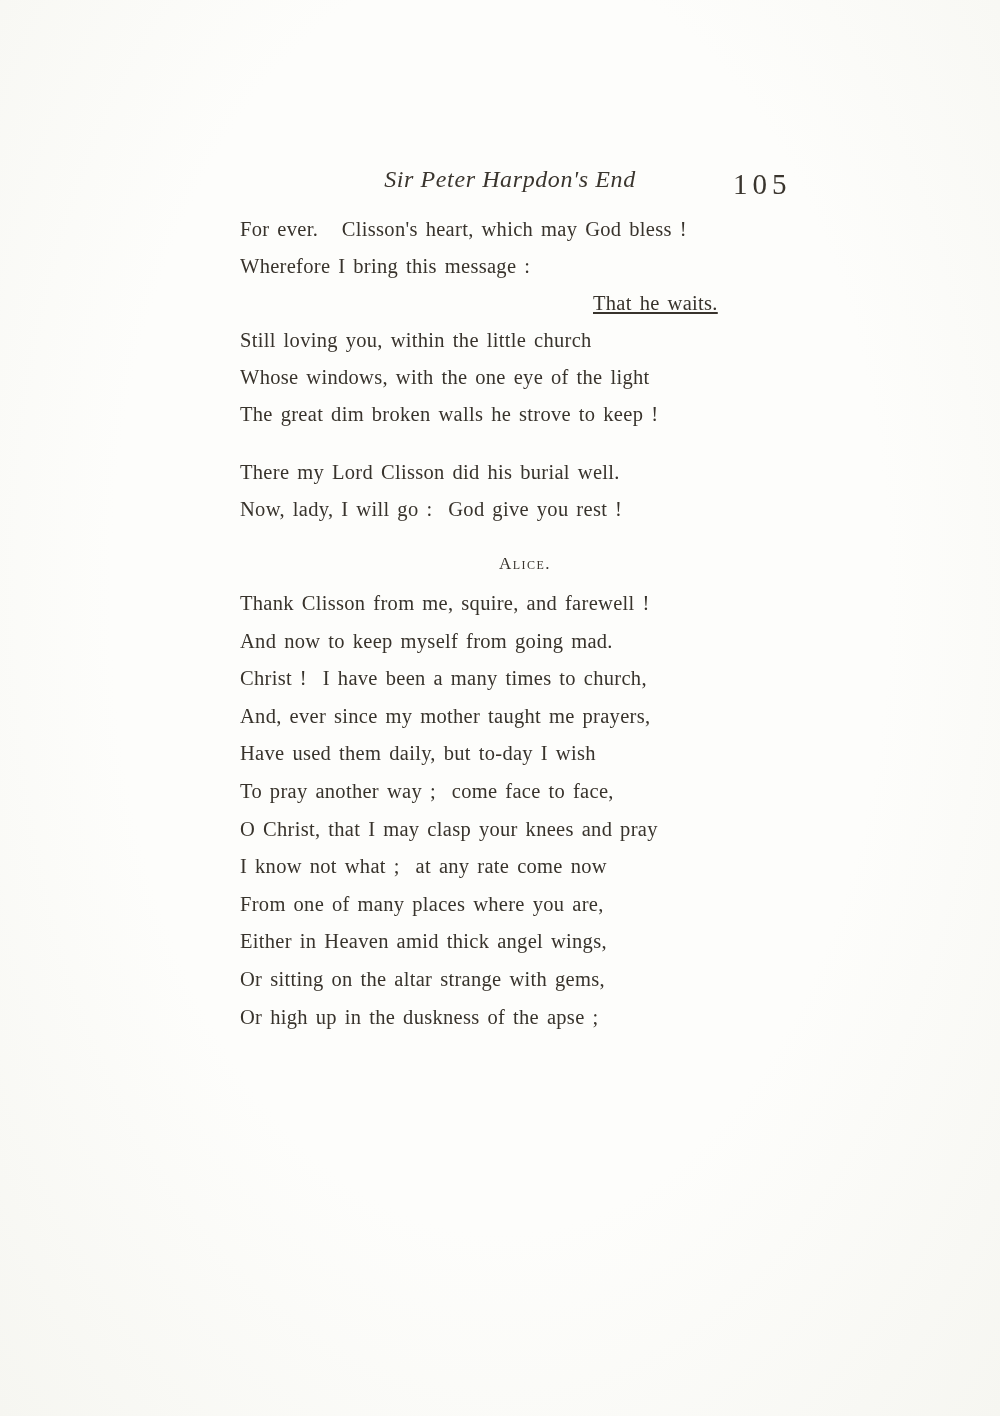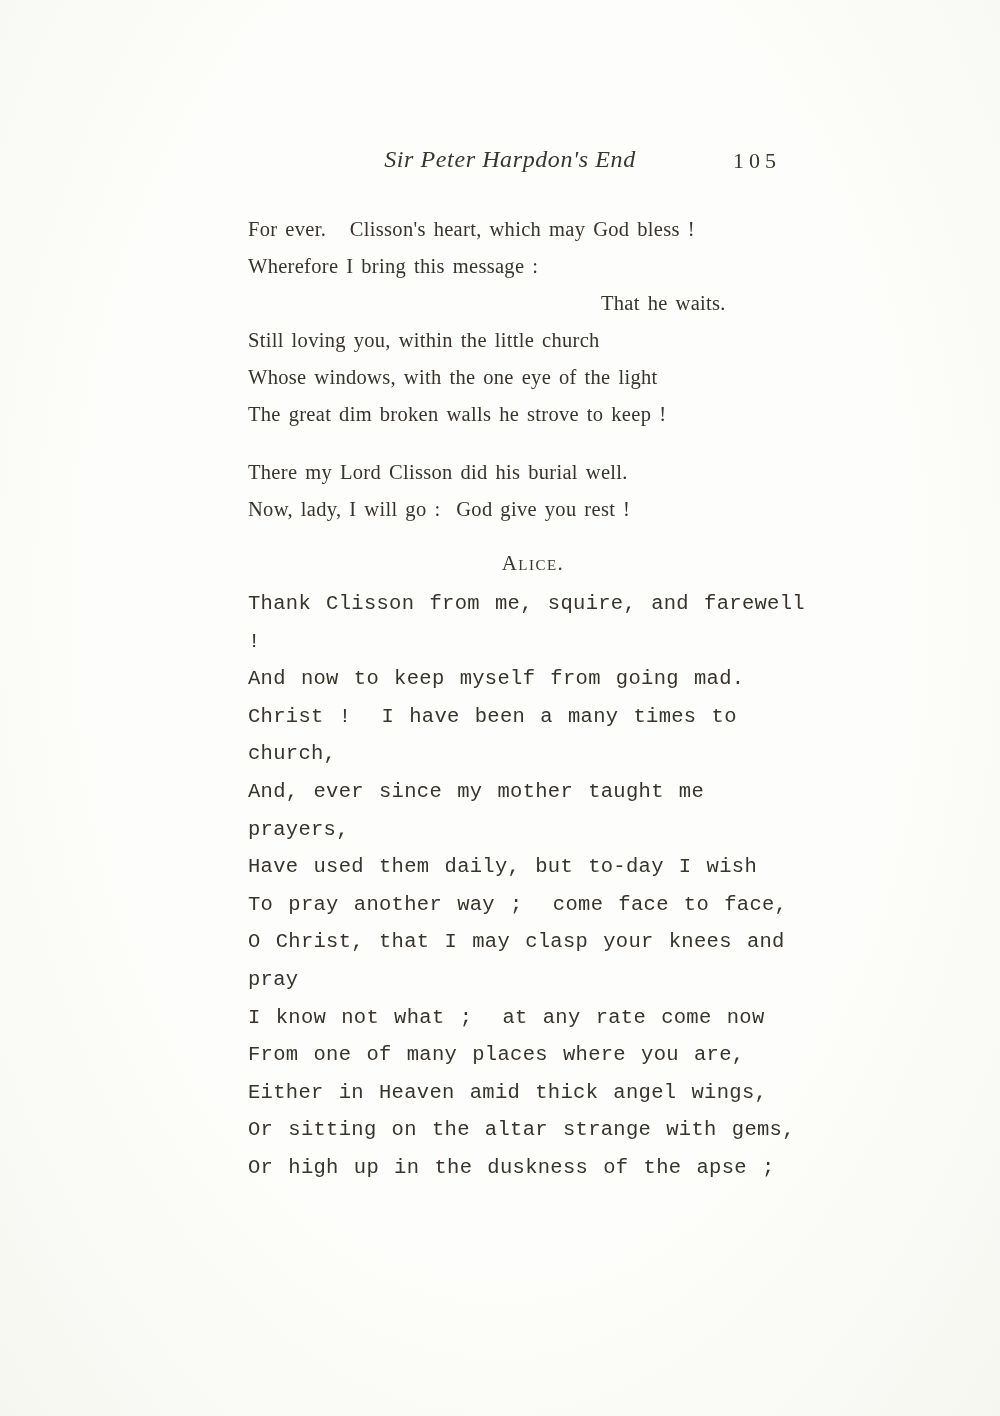--- a/index.html
+++ b/index.html
@@ -14,77 +14,76 @@
     background: radial-gradient(ellipse at 50% 42%, #fdfdfb 55%, #f6f6f1 100%);
     font-family: "Liberation Serif", serif;
     color: #38332c;
   }
   .page {
     position: absolute;
     inset: 0;
   }
   .header {
     position: absolute;
-    top: 146px;
+    top: 166px;
     left: 0;
     width: 800px;
     height: 36px;
   }
   .running-title {
     position: absolute;
     left: 0;
     width: 1000px;
     text-align: center;
     transform: translateX(10px);
     font-style: italic;
     font-size: 24px;
     letter-spacing: 0.6px;
     color: #3a352e;
   }
   .page-number {
     position: absolute;
     left: 733px;
     top: 2px;
-    font-size: 22px;
+    font-size: 29px;
     letter-spacing: 5px;
     color: #3a352e;
   }
   .poem {
     position: absolute;
     top: 211px;
     left: 240px;
     width: 570px;
     font-size: 20.5px;
     letter-spacing: 0.3px;
     word-spacing: 2.5px;
-    margin-left: 8px;
   }
   .line {
     margin: 0;
     line-height: 37px;
     white-space: pre-wrap;
   }
   .inset-line {
     padding-left: 353px;
+    text-decoration: underline;
   }
   .stanza-gap {
     margin-top: 21px;
   }
   .speaker {
     margin-top: 19px;
     line-height: 33px;
     text-align: center;
     font-variant: small-caps;
     letter-spacing: 1.5px;
-    font-size: 21px;
+    font-size: 17px;
     color: #3a352e;
   }
   .alice-block {
     margin-top: 5px;
-    font-family: Liberation Mono, monospace;
   }
   .alice-block .line {
     line-height: 37.6px;
   }
 </style>
 </head>
 <body>
 
 <div class="page">
 

